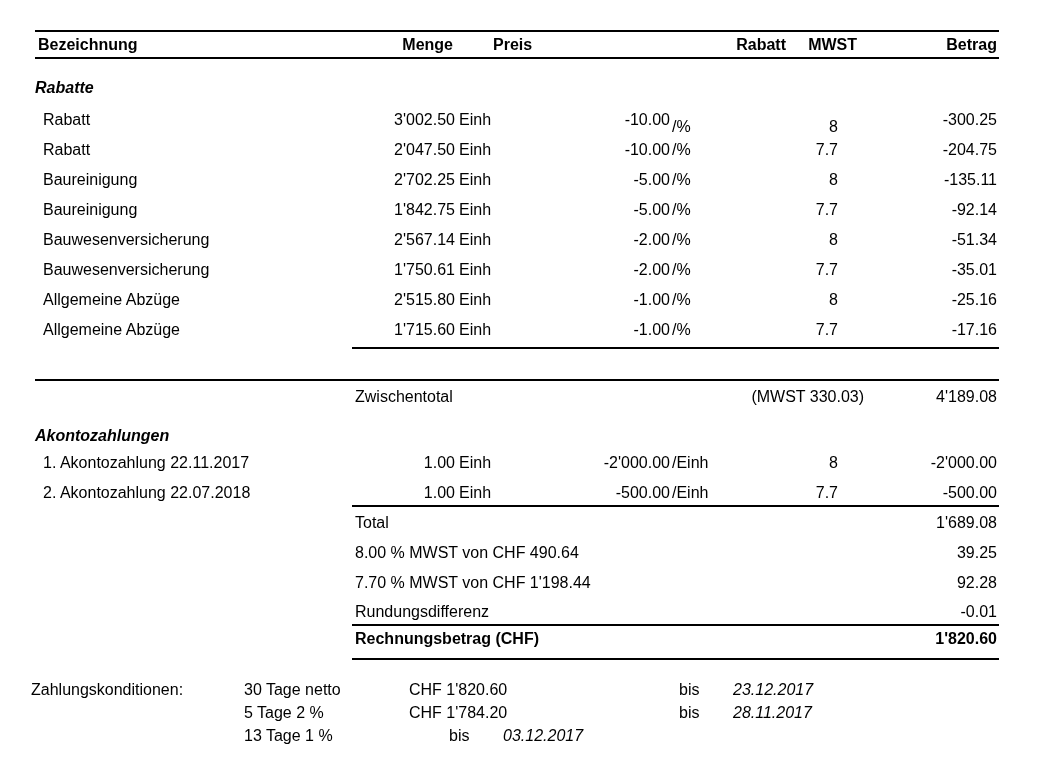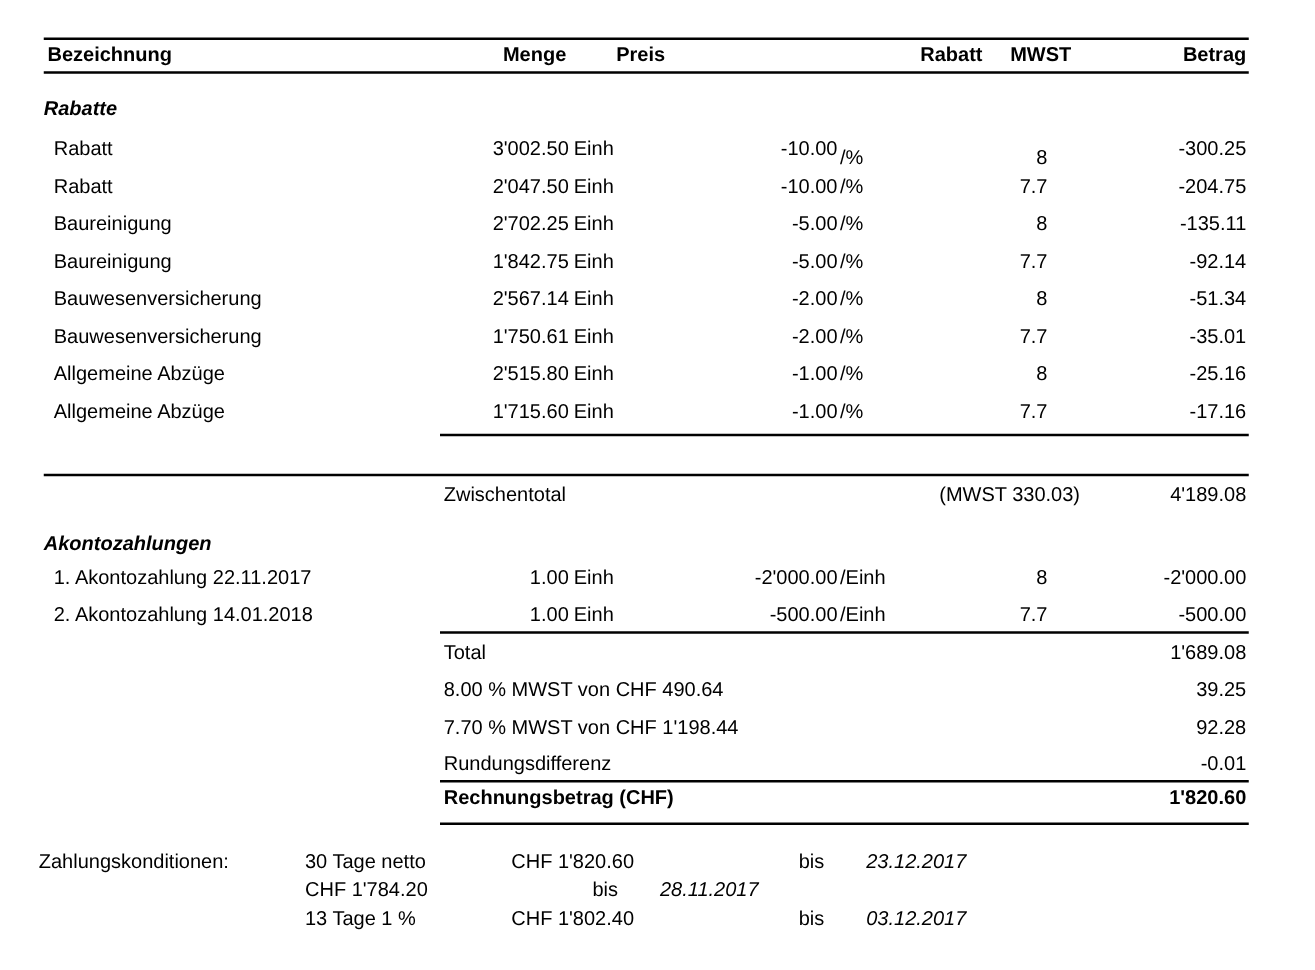--- a/index.html
+++ b/index.html
@@ -53,21 +53,21 @@
   .total-row .t-amount{width:133px;text-align:right;padding-right:2px;flex:none;}
 
   
   .pay-row{
     position:absolute;left:31px;width:964px;height:20px;
     display:flex;white-space:nowrap;
   }
   .pay-row .p-label{width:213px;flex:none;}
   .pay-row .p-term{width:165px;flex:none;}
   .pay-row .p-amount{width:230px;flex:none;}
-  .pay-row .p-bis{width:54px;flex:none;}
+  .pay-row .p-bis{width:54px;flex:none;margin-left:40px;}
   .pay-row .p-date{flex:none;font-style:italic;}
 </style>
 </head>
 <body>
 
 <div class="page">
 
   <div class="hline full" style="top:30px"></div>
   <div class="hline full" style="top:57px"></div>
 
@@ -178,21 +178,21 @@
     <div class="c1">1. Akontozahlung 22.11.2017</div>
     <div class="c2">1.00</div>
     <div class="c3">Einh</div>
     <div class="c4">-2'000.00</div>
     <div class="c5">/Einh</div>
     <div class="c7">8</div>
     <div class="c8">-2'000.00</div>
   </div>
 
   <div class="grid-row" style="top:483px">
-    <div class="c1">2. Akontozahlung 14.01.2018</div>
+    <div class="c1">2. Akontozahlung 22.07.2018</div>
     <div class="c2">1.00</div>
     <div class="c3">Einh</div>
     <div class="c4">-500.00</div>
     <div class="c5">/Einh</div>
     <div class="c7">7.7</div>
     <div class="c8">-500.00</div>
   </div>
 
   <div class="hline sub" style="top:505px"></div>
 
@@ -236,26 +236,26 @@
   <div class="pay-row" style="top:680px">
     <div class="p-label">Zahlungskonditionen:</div>
     <div class="p-term">30 Tage netto</div>
     <div class="p-amount">CHF 1'820.60</div>
     <div class="p-bis">bis</div>
     <div class="p-date">23.12.2017</div>
   </div>
 
   <div class="pay-row" style="top:703px">
     <div class="p-label"></div>
+    <div class="p-term">5 Tage 2 %</div>
     <div class="p-amount">CHF 1'784.20</div>
     <div class="p-bis">bis</div>
     <div class="p-date">28.11.2017</div>
   </div>
 
   <div class="pay-row" style="top:726px">
     <div class="p-label"></div>
     <div class="p-term">13 Tage 1 %</div>
-    <div class="p-amount">CHF 1'802.40</div>
     <div class="p-bis">bis</div>
     <div class="p-date">03.12.2017</div>
   </div>
 
 </div>
 
 </body></html>

